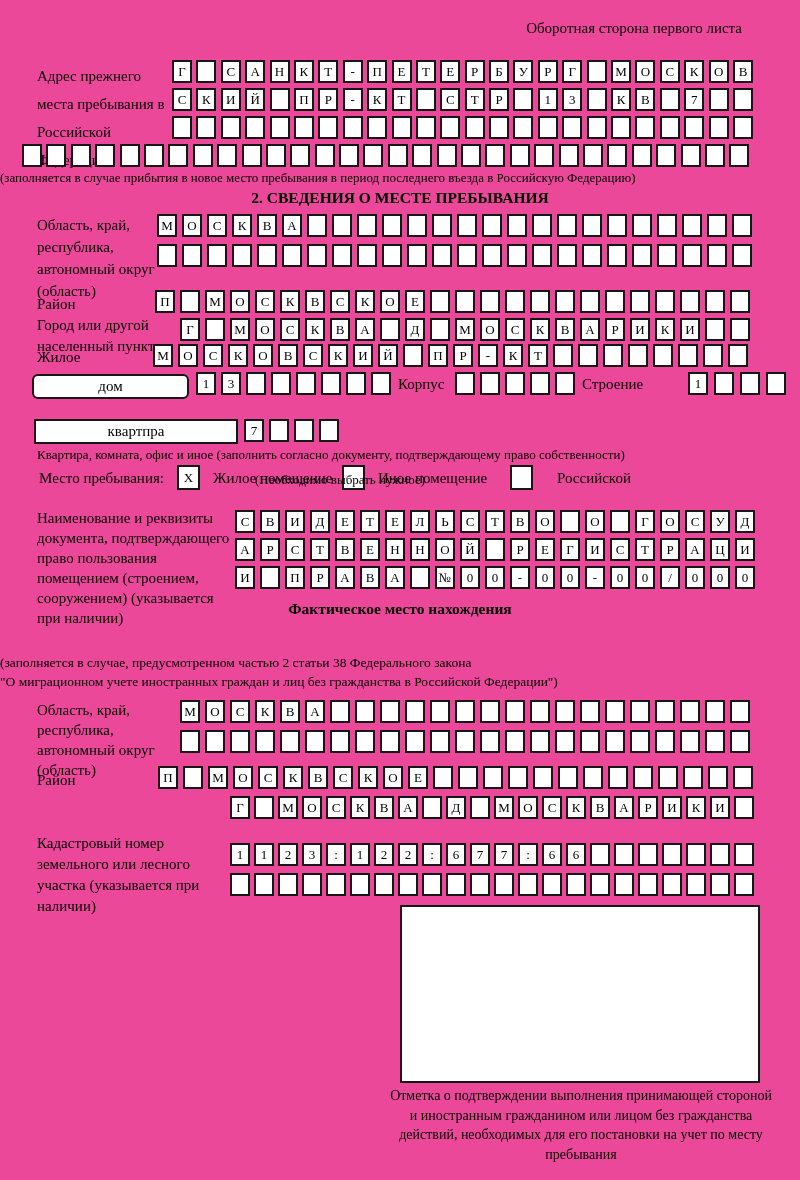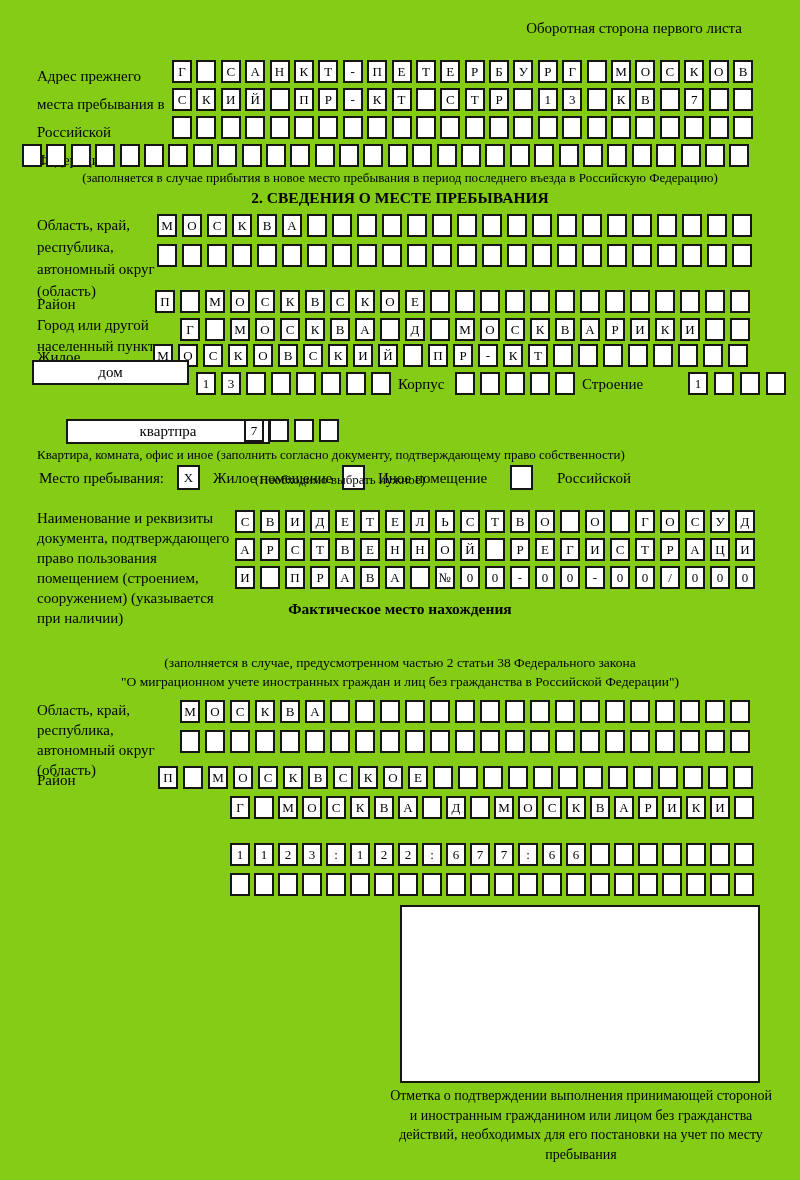--- a/index.html
+++ b/index.html
@@ -1,20 +1,20 @@
 <!DOCTYPE html>
 <html><head>
 <meta charset="utf-8">
 <style>
   html,body{margin:0;padding:0;background:#fff;}
-  .form{position:relative;width:800px;height:1180px;background:#84cc16;color:#000;
+  .form{position:relative;width:800px;height:1180px;background:#ec4899;color:#000;
         font-family:"Liberation Serif","DejaVu Serif",serif;overflow:hidden;}
   .lbl{position:absolute;font-size:15px;line-height:21px;}
   .caption{position:absolute;font-size:13px;}
-  .center{left:0;width:100%;text-align:center;}
+  .center{left:0;width:100%;text-align:left;}
   .title{position:absolute;left:0;width:100%;text-align:center;font-weight:bold;font-size:15.5px;}
   .cells{position:absolute;display:flex;--gap:5px;}
   .cell{width:16px;height:19px;border:2px solid #161616;margin-right:var(--gap);
         display:flex;align-items:center;justify-content:center;
         font-size:13px;line-height:1;background:#fff;}
   .cells.big .cell{width:19px;height:21px;}
   .labelbox{position:absolute;border:2px solid #161616;display:flex;align-items:center;justify-content:center;font-size:15px;background:#fff;}
   .bigbox{position:absolute;border:2px solid #161616;background:#fff;}
 </style>
 </head>
@@ -269,21 +269,21 @@
       <span class="cell"></span>
       <span class="cell"></span>
       <span class="cell"></span>
       <span class="cell"></span>
       <span class="cell"></span>
       <span class="cell"></span>
       <span class="cell"></span>
       <span class="cell"></span>
     </div>
 
-  <div class="labelbox" style="left:32px;top:360px;width:153px;height:21px;">
+  <div class="labelbox" style="left:32px;top:374px;width:153px;height:21px;border-radius:6px;">
     <span>дом</span>
   </div>
   <div class="cells" style="left:196px;top:372px;">
       <span class="cell">1</span>
       <span class="cell">3</span>
       <span class="cell"></span>
       <span class="cell"></span>
       <span class="cell"></span>
       <span class="cell"></span>
       <span class="cell"></span>
@@ -298,21 +298,21 @@
       <span class="cell"></span>
     </div>
   <div class="lbl" style="left:582px;top:374px;">Строение</div>
   <div class="cells" style="left:688px;top:372px;--gap:6px;">
       <span class="cell">1</span>
       <span class="cell"></span>
       <span class="cell"></span>
       <span class="cell"></span>
     </div>
 
-  <div class="labelbox" style="left:34px;top:419px;width:200px;height:21px;margin-left:32px;">
+  <div class="labelbox" style="left:34px;top:419px;width:200px;height:21px;">
     <span>квартпра</span>
   </div>
   <div class="cells" style="left:244px;top:419px;">
       <span class="cell">7</span>
       <span class="cell"></span>
       <span class="cell"></span>
       <span class="cell"></span>
     </div>
   <div class="caption" style="left:37px;top:447px;">Квартира, комната, офис и иное (заполнить согласно документу, подтверждающему право собственности)</div>
 
@@ -504,20 +504,21 @@
       <span class="cell">К</span>
       <span class="cell">В</span>
       <span class="cell">А</span>
       <span class="cell">Р</span>
       <span class="cell">И</span>
       <span class="cell">К</span>
       <span class="cell">И</span>
       <span class="cell"></span>
     </div>
 
+  <div class="lbl" style="left:37px;top:833px;width:168px;line-height:21px;">Кадастровый номер земельного или лесного участка (указывается при наличии)</div>
   <div class="cells" style="left:230px;top:843px;--gap:4px;">
       <span class="cell">1</span>
       <span class="cell">1</span>
       <span class="cell">2</span>
       <span class="cell">3</span>
       <span class="cell">:</span>
       <span class="cell">1</span>
       <span class="cell">2</span>
       <span class="cell">2</span>
       <span class="cell">:</span>

